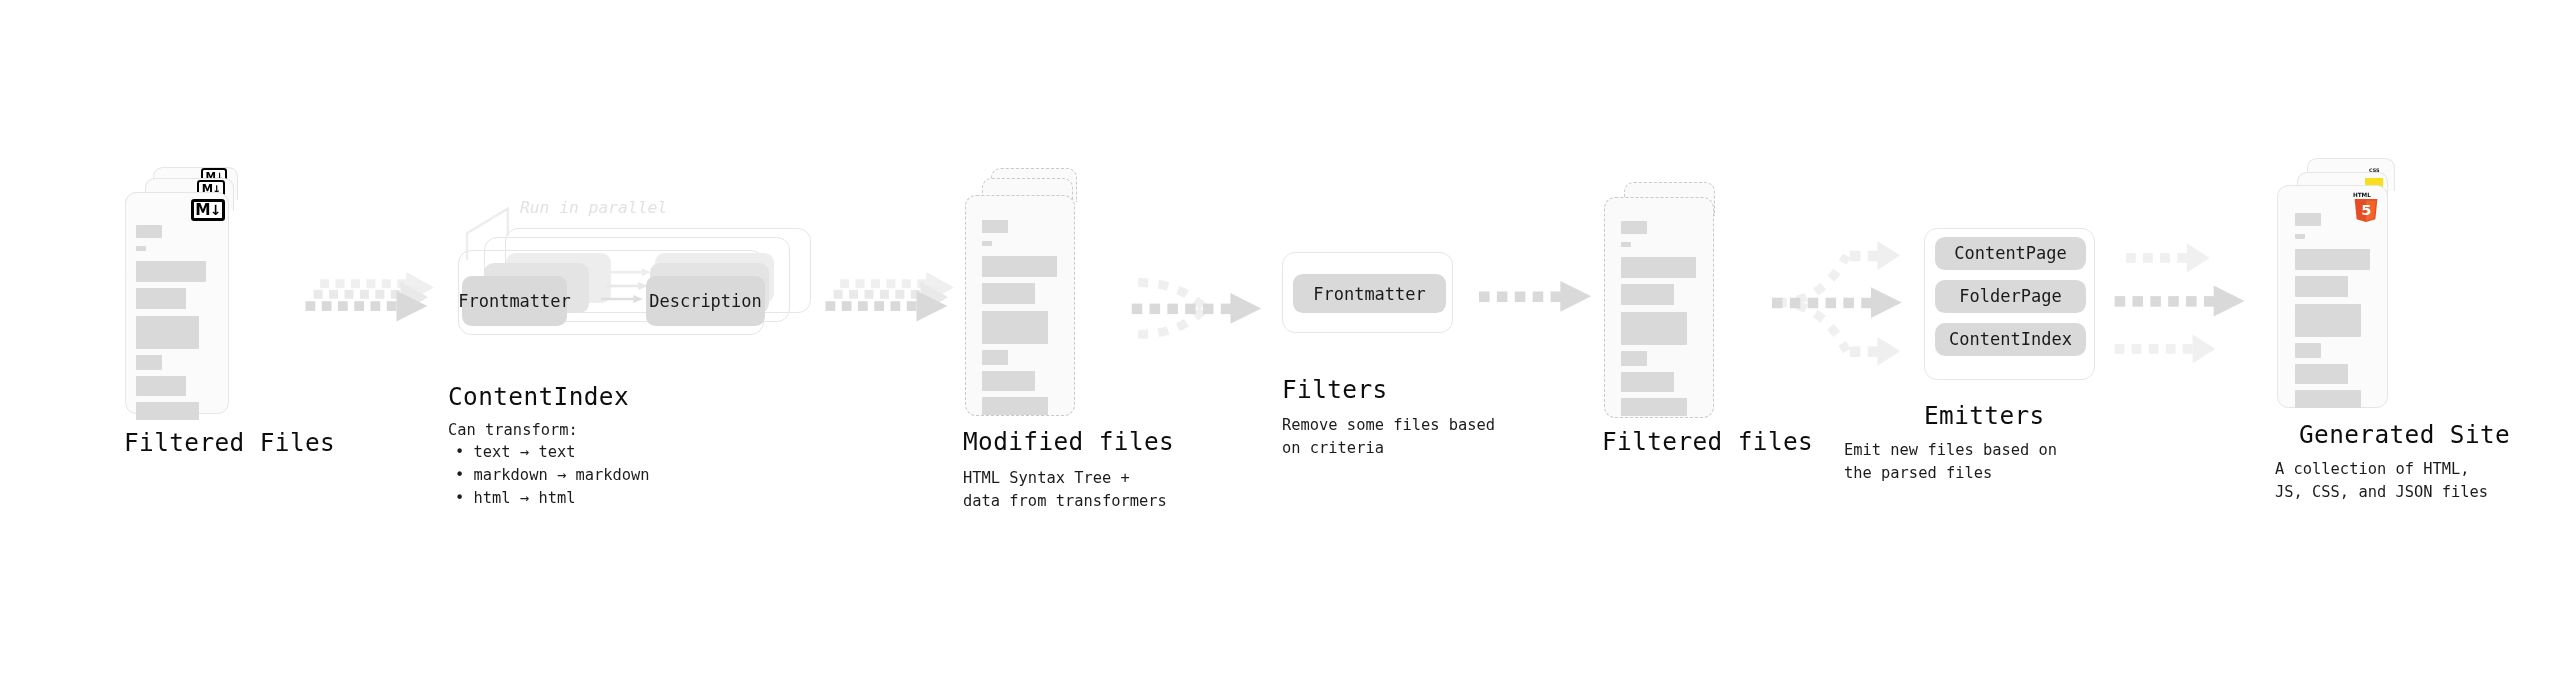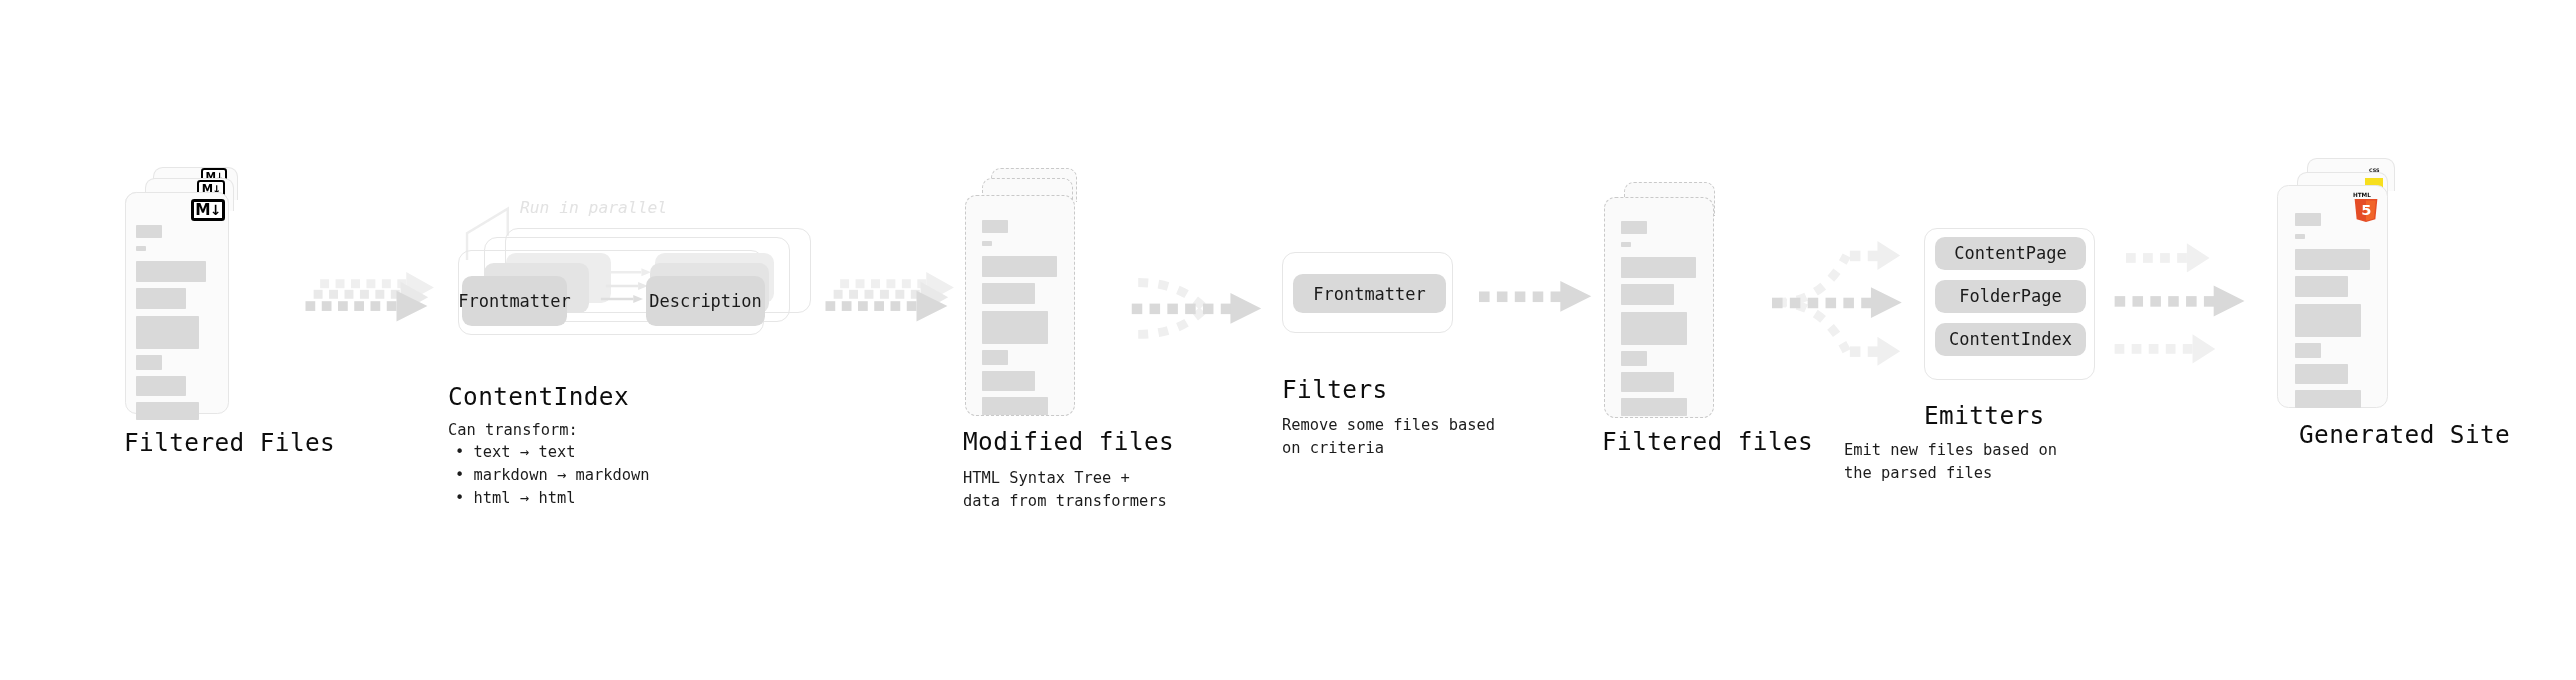--- a/index.html
+++ b/index.html
@@ -391,15 +391,17 @@
       <div class="bar" style="width:9.8px; height:4.9px; margin-bottom:9.8px;"></div>
       <div class="bar" style="width:75px; height:21px; margin-bottom:6.5px;"></div>
       <div class="bar" style="width:53px; height:21px; margin-bottom:6.5px;"></div>
       <div class="bar" style="width:66px; height:33px; margin-bottom:6.5px;"></div>
       <div class="bar" style="width:26px; height:14.6px; margin-bottom:6.5px;"></div>
       <div class="bar" style="width:53px; height:19.5px; margin-bottom:6.5px;"></div>
       <div class="bar" style="width:66px; height:18px;"></div>
     </div>
   </div>
   <div class="title" style="left:2275px; top:420px;margin-left:24px;">Generated Site</div>
+  <div class="subtitle" style="left:2275px; top:458px;">A collection of HTML,
+JS, CSS, and JSON files</div>
 
 </div>
 
 
 </body></html>

